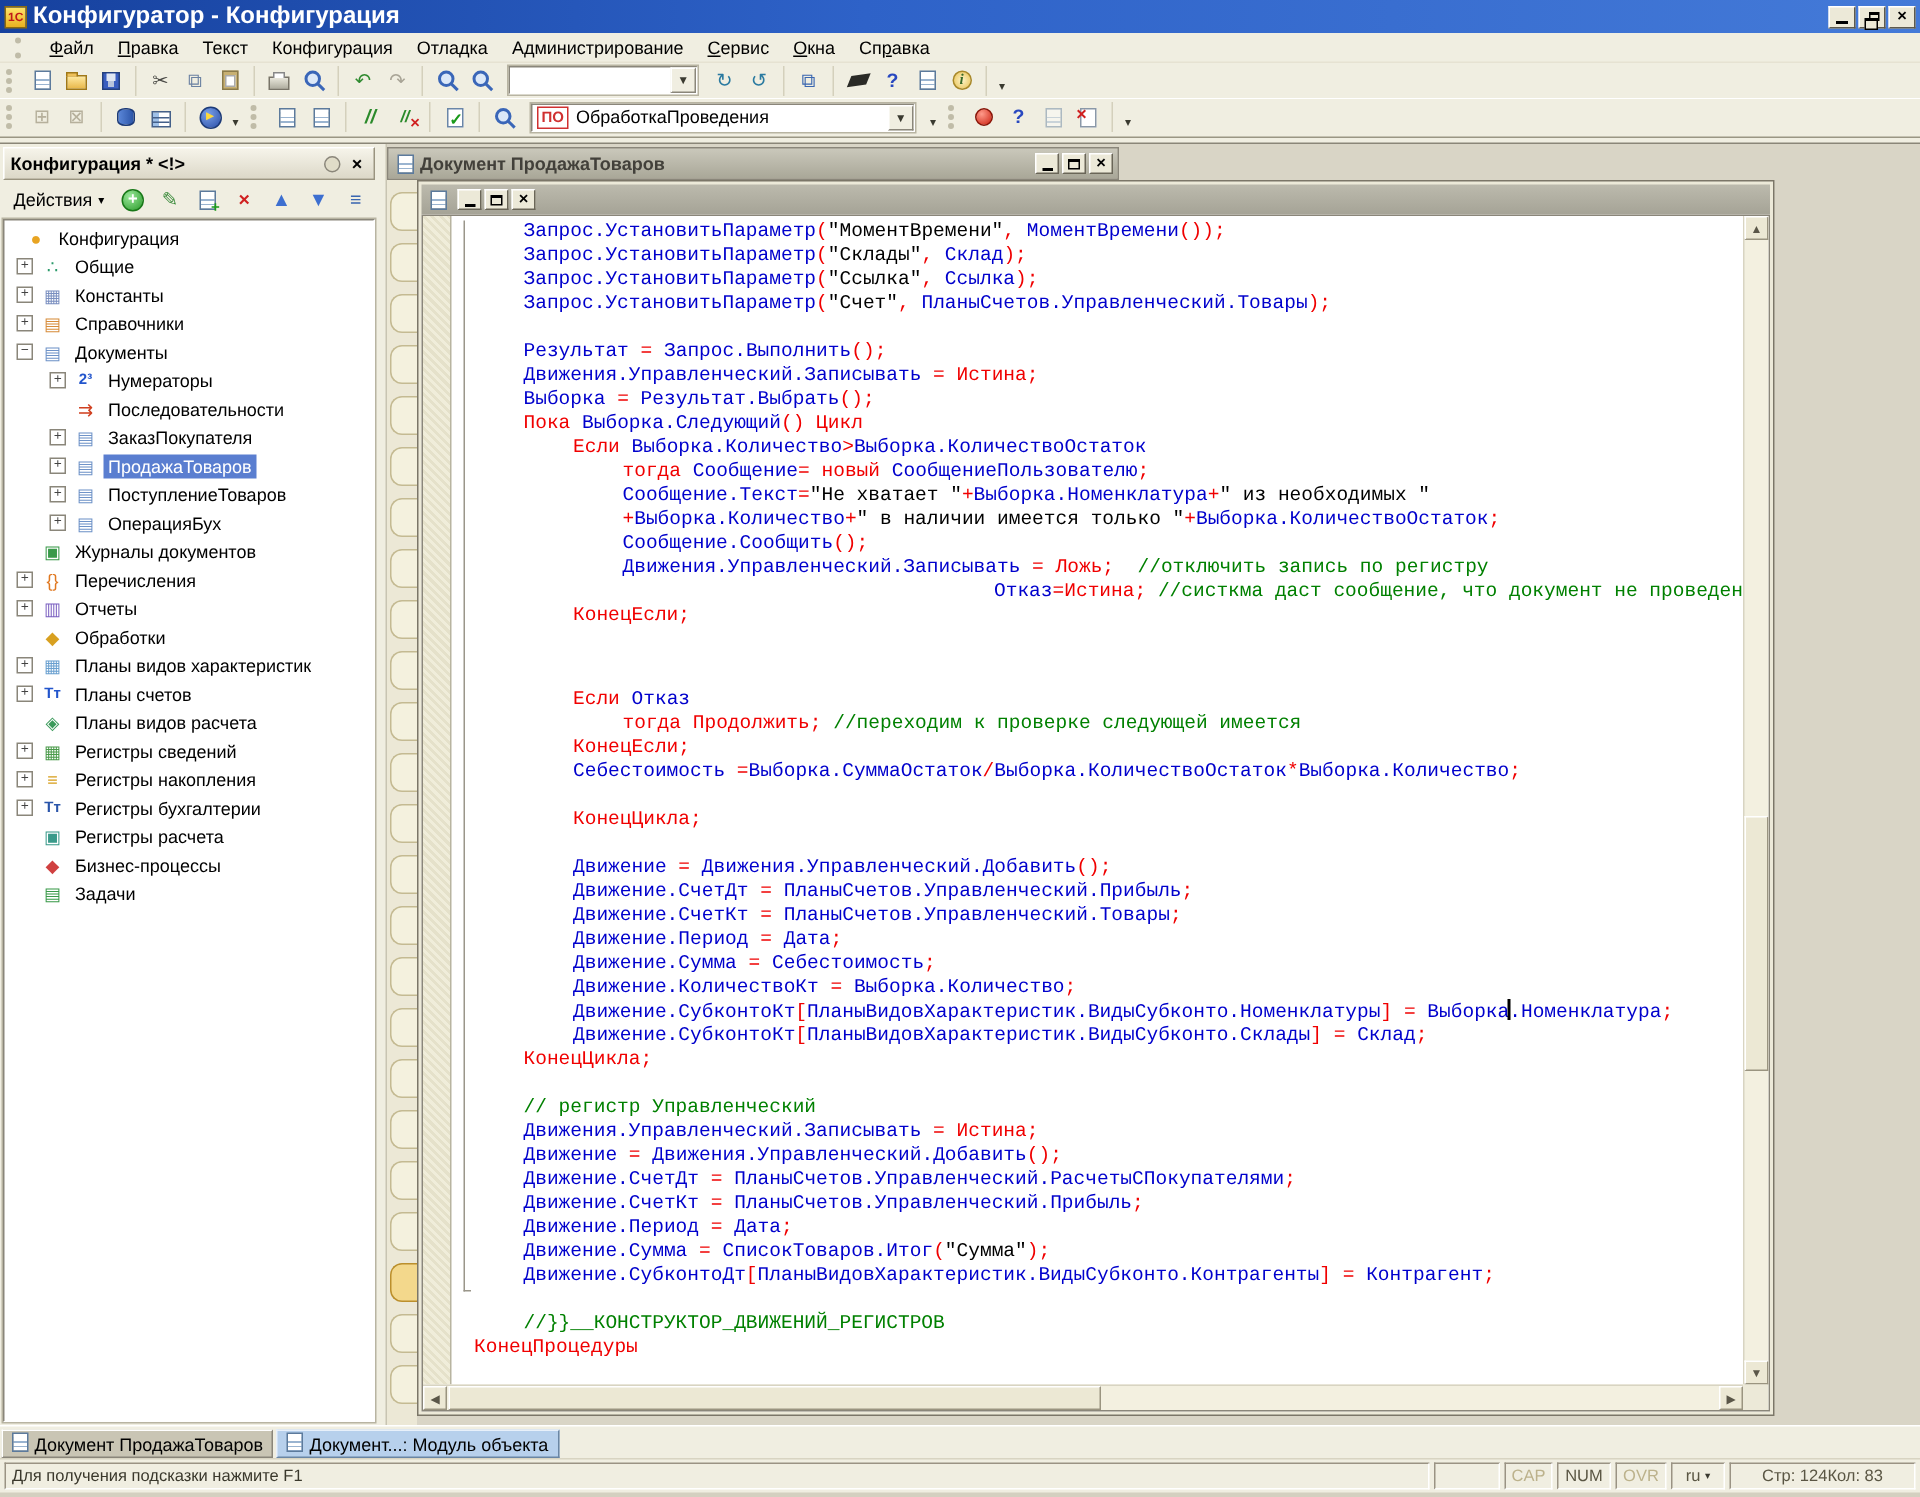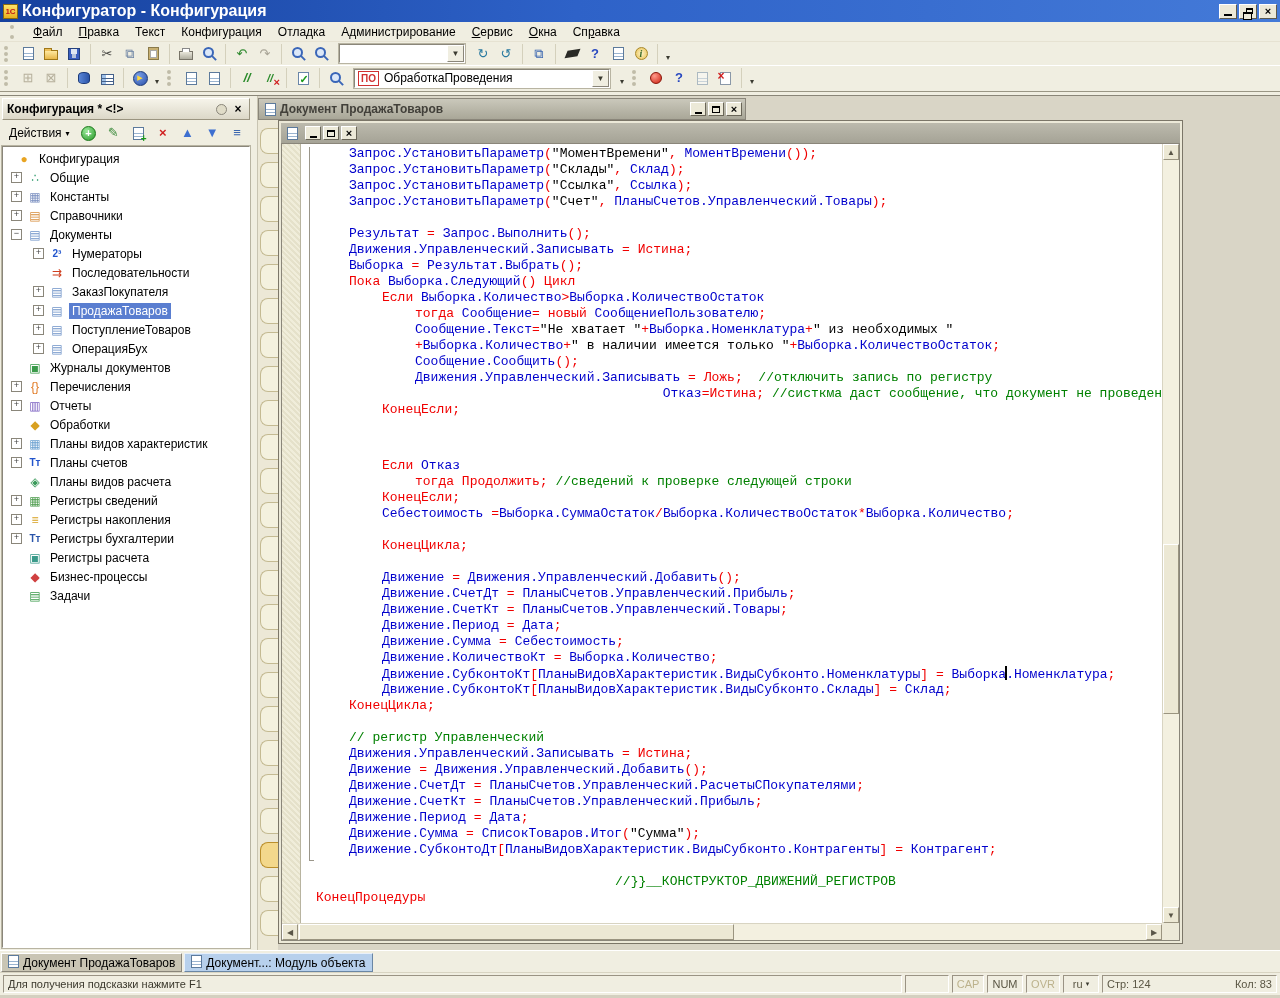--- a/index.html
+++ b/index.html
@@ -154,21 +154,21 @@
 
   .statusbar{position:absolute;left:0;right:0;top:972px;height:23px;background:#f0eee1;display:flex;gap:3px;
              padding:2px 3px;font-size:11px;border-top:1px solid #d8d4c2}
   .sp{border:1px solid;border-color:#9a9384 #fff #fff #9a9384;background:#f0eee1;height:18px;
       display:flex;align-items:center;padding:0 4px;color:#5a5644}
   .sp.msg{flex:1;color:#3a382c}
   .sp.fill{width:44px}
   .sp.ind{justify-content:center}
   .dim{color:#bcb28c}
   .lang .dd{font-size:7px;margin-left:3px;color:#3a3a30}
-  .linecol{width:175px;display:flex;justify-content:space-between}
+  .linecol{width:124px;display:flex;justify-content:center}
   .bstripbtm{position:absolute;left:0;right:0;top:995px;height:3px;background:#d4d0c0}
 </style>
 </head>
 <body>
 
 <div class="app">
 
   <div class="titlebar">
     <span class="appicon">1C</span>
     <span class="ttext">Конфигуратор - Конфигурация</span>
@@ -600,21 +600,21 @@
               <div class="cl" style="padding-left: 47px;"><span class="c-k">Пока</span><span class="c-w"> </span><span class="c-i">Выборка.Следующий</span><span class="c-o">()</span><span class="c-w"> </span><span class="c-k">Цикл</span></div>
               <div class="cl" style="padding-left: 80px;"><span class="c-k">Если</span><span class="c-w"> </span><span class="c-i">Выборка.Количество</span><span class="c-o">&gt;</span><span class="c-i">Выборка.КоличествоОстаток</span></div>
               <div class="cl" style="padding-left: 113px;"><span class="c-k">тогда</span><span class="c-w"> </span><span class="c-i">Сообщение</span><span class="c-o">=</span><span class="c-w"> </span><span class="c-k">новый</span><span class="c-w"> </span><span class="c-i">СообщениеПользователю</span><span class="c-o">;</span></div>
               <div class="cl" style="padding-left: 113px;"><span class="c-i">Сообщение.Текст</span><span class="c-o">=</span><span class="c-s">"Не хватает "</span><span class="c-o">+</span><span class="c-i">Выборка.Номенклатура</span><span class="c-o">+</span><span class="c-s">" из необходимых "</span></div>
               <div class="cl" style="padding-left: 113px;"><span class="c-o">+</span><span class="c-i">Выборка.Количество</span><span class="c-o">+</span><span class="c-s">" в наличии имеется только "</span><span class="c-o">+</span><span class="c-i">Выборка.КоличествоОстаток</span><span class="c-o">;</span></div>
               <div class="cl" style="padding-left: 113px;"><span class="c-i">Сообщение.Сообщить</span><span class="c-o">();</span></div>
               <div class="cl" style="padding-left: 113px;"><span class="c-i">Движения.Управленческий.Записывать</span><span class="c-w"> </span><span class="c-o">=</span><span class="c-w"> </span><span class="c-k">Ложь</span><span class="c-o">;</span><span class="c-w">  </span><span class="c-c">//отключить запись по регистру</span></div>
               <div class="cl" style="padding-left: 113px; text-align: right;"><span class="c-i">Отказ</span><span class="c-o">=</span><span class="c-k">Истина</span><span class="c-o">;</span><span class="c-w"> </span><span class="c-c">//систкма даст сообщение, что документ не проведен</span></div>
               <div class="cl" style="padding-left: 80px;"><span class="c-k">КонецЕсли</span><span class="c-o">;</span></div>
               <div class="cl" style="padding-left: 80px; margin-top: 40px;"><span class="c-k">Если</span><span class="c-w"> </span><span class="c-i">Отказ</span></div>
-              <div class="cl" style="padding-left: 113px;"><span class="c-k">тогда</span><span class="c-w"> </span><span class="c-k">Продолжить</span><span class="c-o">;</span><span class="c-w"> </span><span class="c-c">//сведений к проверке следующей строки</span></div>
+              <div class="cl" style="padding-left: 113px;"><span class="c-k">тогда</span><span class="c-w"> </span><span class="c-k">Продолжить</span><span class="c-o">;</span><span class="c-w"> </span><span class="c-c">//переходим к проверке следующей имеется</span></div>
               <div class="cl" style="padding-left: 80px;"><span class="c-k">КонецЕсли</span><span class="c-o">;</span></div>
               <div class="cl" style="padding-left: 80px;"><span class="c-i">Себестоимость</span><span class="c-w"> </span><span class="c-o">=</span><span class="c-i">Выборка.СуммаОстаток</span><span class="c-o">/</span><span class="c-i">Выборка.КоличествоОстаток</span><span class="c-o">*</span><span class="c-i">Выборка.Количество</span><span class="c-o">;</span></div>
               <div class="cl" style="padding-left: 14px;"></div>
               <div class="cl" style="padding-left: 80px;"><span class="c-k">КонецЦикла</span><span class="c-o">;</span></div>
               <div class="cl" style="padding-left: 14px;"></div>
               <div class="cl" style="padding-left: 80px;"><span class="c-i">Движение</span><span class="c-w"> </span><span class="c-o">=</span><span class="c-w"> </span><span class="c-i">Движения.Управленческий.Добавить</span><span class="c-o">();</span></div>
               <div class="cl" style="padding-left: 80px;"><span class="c-i">Движение.СчетДт</span><span class="c-w"> </span><span class="c-o">=</span><span class="c-w"> </span><span class="c-i">ПланыСчетов.Управленческий.Прибыль</span><span class="c-o">;</span></div>
               <div class="cl" style="padding-left: 80px;"><span class="c-i">Движение.СчетКт</span><span class="c-w"> </span><span class="c-o">=</span><span class="c-w"> </span><span class="c-i">ПланыСчетов.Управленческий.Товары</span><span class="c-o">;</span></div>
               <div class="cl" style="padding-left: 80px;"><span class="c-i">Движение.Период</span><span class="c-w"> </span><span class="c-o">=</span><span class="c-w"> </span><span class="c-i">Дата</span><span class="c-o">;</span></div>
               <div class="cl" style="padding-left: 80px;"><span class="c-i">Движение.Сумма</span><span class="c-w"> </span><span class="c-o">=</span><span class="c-w"> </span><span class="c-i">Себестоимость</span><span class="c-o">;</span></div>
@@ -625,21 +625,21 @@
               <div class="cl" style="padding-left: 14px;"></div>
               <div class="cl" style="padding-left: 47px;"><span class="c-c">// регистр Управленческий</span></div>
               <div class="cl" style="padding-left: 47px;"><span class="c-i">Движения.Управленческий.Записывать</span><span class="c-w"> </span><span class="c-o">=</span><span class="c-w"> </span><span class="c-k">Истина</span><span class="c-o">;</span></div>
               <div class="cl" style="padding-left: 47px;"><span class="c-i">Движение</span><span class="c-w"> </span><span class="c-o">=</span><span class="c-w"> </span><span class="c-i">Движения.Управленческий.Добавить</span><span class="c-o">();</span></div>
               <div class="cl" style="padding-left: 47px;"><span class="c-i">Движение.СчетДт</span><span class="c-w"> </span><span class="c-o">=</span><span class="c-w"> </span><span class="c-i">ПланыСчетов.Управленческий.РасчетыСПокупателями</span><span class="c-o">;</span></div>
               <div class="cl" style="padding-left: 47px;"><span class="c-i">Движение.СчетКт</span><span class="c-w"> </span><span class="c-o">=</span><span class="c-w"> </span><span class="c-i">ПланыСчетов.Управленческий.Прибыль</span><span class="c-o">;</span></div>
               <div class="cl" style="padding-left: 47px;"><span class="c-i">Движение.Период</span><span class="c-w"> </span><span class="c-o">=</span><span class="c-w"> </span><span class="c-i">Дата</span><span class="c-o">;</span></div>
               <div class="cl" style="padding-left: 47px;"><span class="c-i">Движение.Сумма</span><span class="c-w"> </span><span class="c-o">=</span><span class="c-w"> </span><span class="c-i">СписокТоваров.Итог</span><span class="c-o">(</span><span class="c-s">"Сумма"</span><span class="c-o">);</span></div>
               <div class="cl" style="padding-left: 47px;"><span class="c-i">Движение.СубконтоДт</span><span class="c-o">[</span><span class="c-i">ПланыВидовХарактеристик.ВидыСубконто.Контрагенты</span><span class="c-o">]</span><span class="c-w"> </span><span class="c-o">=</span><span class="c-w"> </span><span class="c-i">Контрагент</span><span class="c-o">;</span></div>
               <div class="cl" style="padding-left: 14px;"></div>
-              <div class="cl" style="padding-left: 47px; text-align: center;"><span class="c-c">//}}__КОНСТРУКТОР_ДВИЖЕНИЙ_РЕГИСТРОВ</span></div>
+              <div class="cl" style="padding-left: 47px;"><span class="c-c">//}}__КОНСТРУКТОР_ДВИЖЕНИЙ_РЕГИСТРОВ</span></div>
               <div class="cl" style="padding-left: 14px;"><span class="c-k">КонецПроцедуры</span></div>
             </div>
           <div class="vscroll">
             <span class="sarr" style="top:0;right:0">▲</span>
             <span class="sthumb" style="top:400px;height:170px;left:0;right:0"></span>
             <span class="sarr" style="bottom:0;right:0">▼</span>
           </div>
           <div class="hscroll">
             <span class="sarr" style="left:0;top:0">◀</span>
             <span class="sthumb" style="left:17px;width:435px;top:0;bottom:0"></span>

